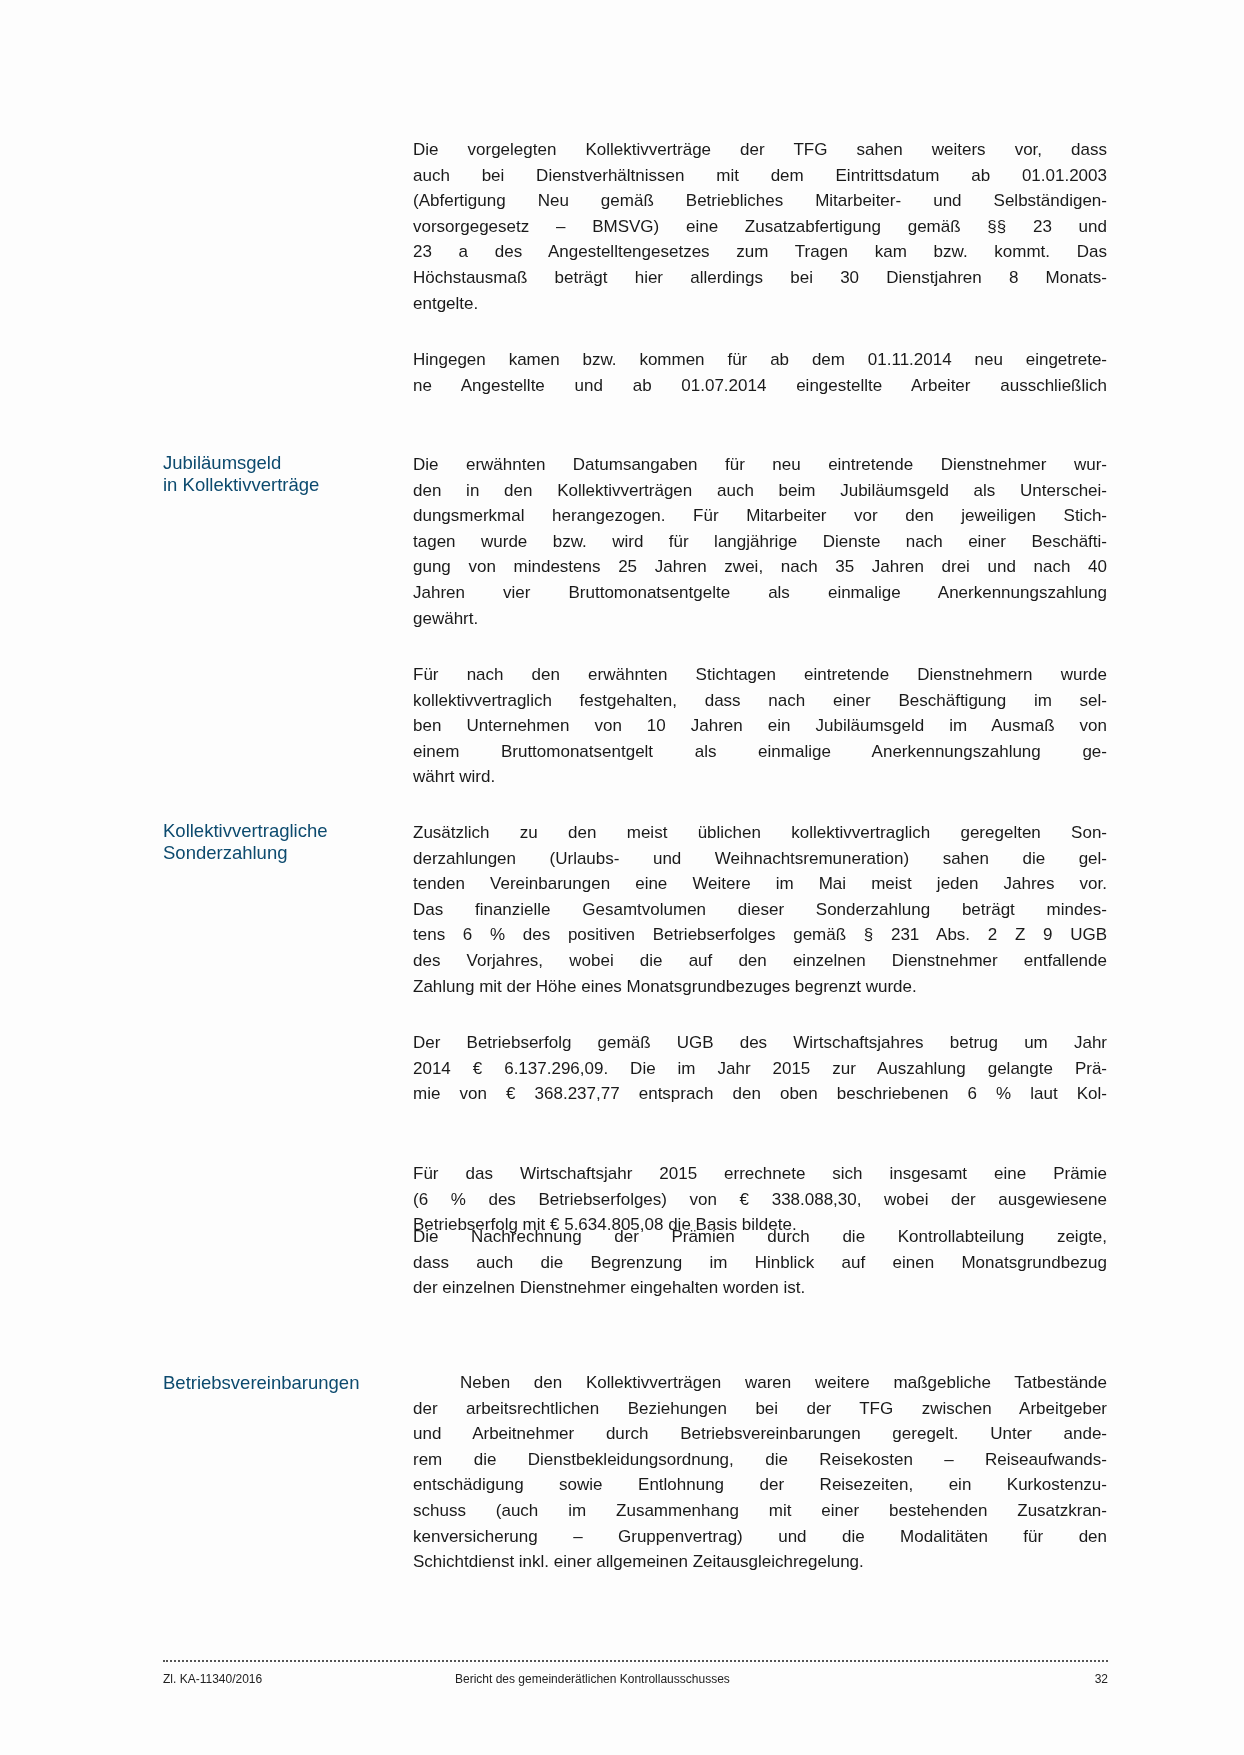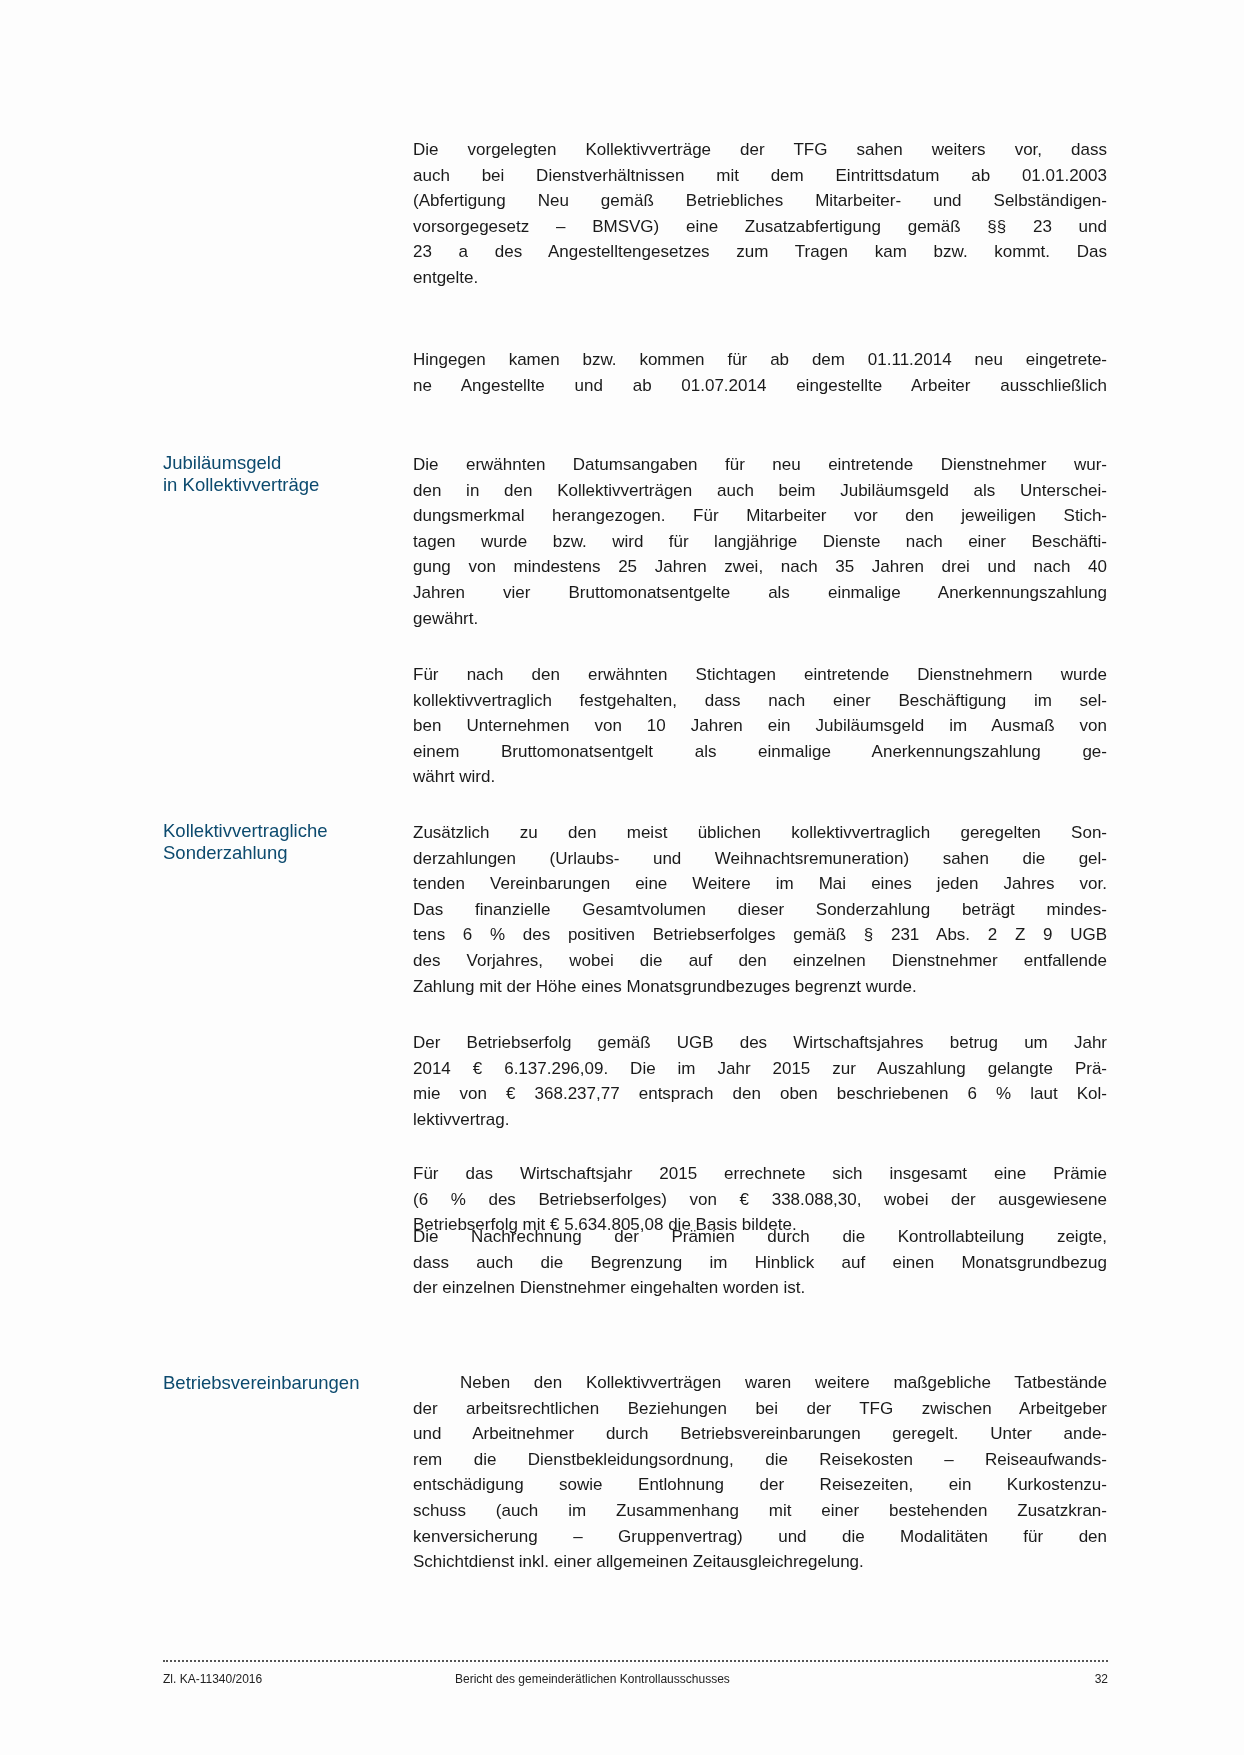--- a/index.html
+++ b/index.html
@@ -77,20 +77,21 @@
 <body>
 
 <div class="page">
 
   <div class="para" style="top:137px;">
     <span class="line" style="white-space: normal;">Die vorgelegten Kollektivverträge der TFG sahen weiters vor, dass</span>
     <span class="line" style="white-space: normal;">auch bei Dienstverhältnissen mit dem Eintrittsdatum ab 01.01.2003</span>
     <span class="line" style="white-space: normal;">(Abfertigung Neu gemäß Betriebliches Mitarbeiter- und Selbständigen-</span>
     <span class="line" style="white-space: normal;">vorsorgegesetz – BMSVG) eine Zusatzabfertigung gemäß §§ 23 und</span>
     <span class="line" style="white-space: normal;">23 a des Angestelltengesetzes zum Tragen kam bzw. kommt. Das</span>
+    <span class="line" style="white-space: normal;">Höchstausmaß beträgt hier allerdings bei 30 Dienstjahren 8 Monats-</span>
     <span class="line last">entgelte.</span>
   </div>
 
   <div class="para" style="top:347px;">
     <span class="line" style="white-space: normal;">Hingegen kamen bzw. kommen für ab dem 01.11.2014 neu eingetrete-</span>
     <span class="line" style="white-space: normal;">ne Angestellte und ab 01.07.2014 eingestellte Arbeiter ausschließlich</span>
   </div>
 
   <div class="side-label" style="top:452px;">
     <span>Jubiläumsgeld</span>
@@ -114,32 +115,31 @@
     <span class="line last">währt wird.</span>
   </div>
 
   <div class="side-label" style="top:820px;">
     <span>Kollektivvertragliche</span>
     <span>Sonderzahlung</span>
   </div>
   <div class="para" style="top:820px;">
     <span class="line" style="white-space: normal;">Zusätzlich zu den meist üblichen kollektivvertraglich geregelten Son-</span>
     <span class="line" style="white-space: normal;">derzahlungen (Urlaubs- und Weihnachtsremuneration) sahen die gel-</span>
-    <span class="line" style="white-space: normal;">tenden Vereinbarungen eine Weitere im Mai eines jeden Jahres vor.</span>
+    <span class="line" style="white-space: normal;">tenden Vereinbarungen eine Weitere im Mai meist jeden Jahres vor.</span>
     <span class="line" style="white-space: normal;">Das finanzielle Gesamtvolumen dieser Sonderzahlung beträgt mindes-</span>
     <span class="line" style="white-space: normal;">tens 6 % des positiven Betriebserfolges gemäß § 231 Abs. 2 Z 9 UGB</span>
     <span class="line" style="white-space: normal;">des Vorjahres, wobei die auf den einzelnen Dienstnehmer entfallende</span>
     <span class="line last">Zahlung mit der Höhe eines Monatsgrundbezuges begrenzt wurde.</span>
   </div>
 
   <div class="para" style="top:1030px;">
     <span class="line" style="white-space: normal;">Der Betriebserfolg gemäß UGB des Wirtschaftsjahres betrug um Jahr</span>
     <span class="line" style="white-space: normal;">2014 € 6.137.296,09. Die im Jahr 2015 zur Auszahlung gelangte Prä-</span>
     <span class="line" style="white-space: normal;">mie von € 368.237,77 entsprach den oben beschriebenen 6 % laut Kol-</span>
-    <span class="line last">lektivvertrag.</span>
   </div>
 
   <div class="para" style="top:1161px;">
     <span class="line" style="white-space: normal;">Für das Wirtschaftsjahr 2015 errechnete sich insgesamt eine Prämie</span>
     <span class="line" style="white-space: normal;">(6 % des Betriebserfolges) von € 338.088,30, wobei der ausgewiesene</span>
     <span class="line last">Betriebserfolg mit € 5.634.805,08 die Basis bildete.</span>
   </div>
 
   <div class="para" style="top:1224px;">
     <span class="line" style="white-space: normal;">Die Nachrechnung der Prämien durch die Kontrollabteilung zeigte,</span>

